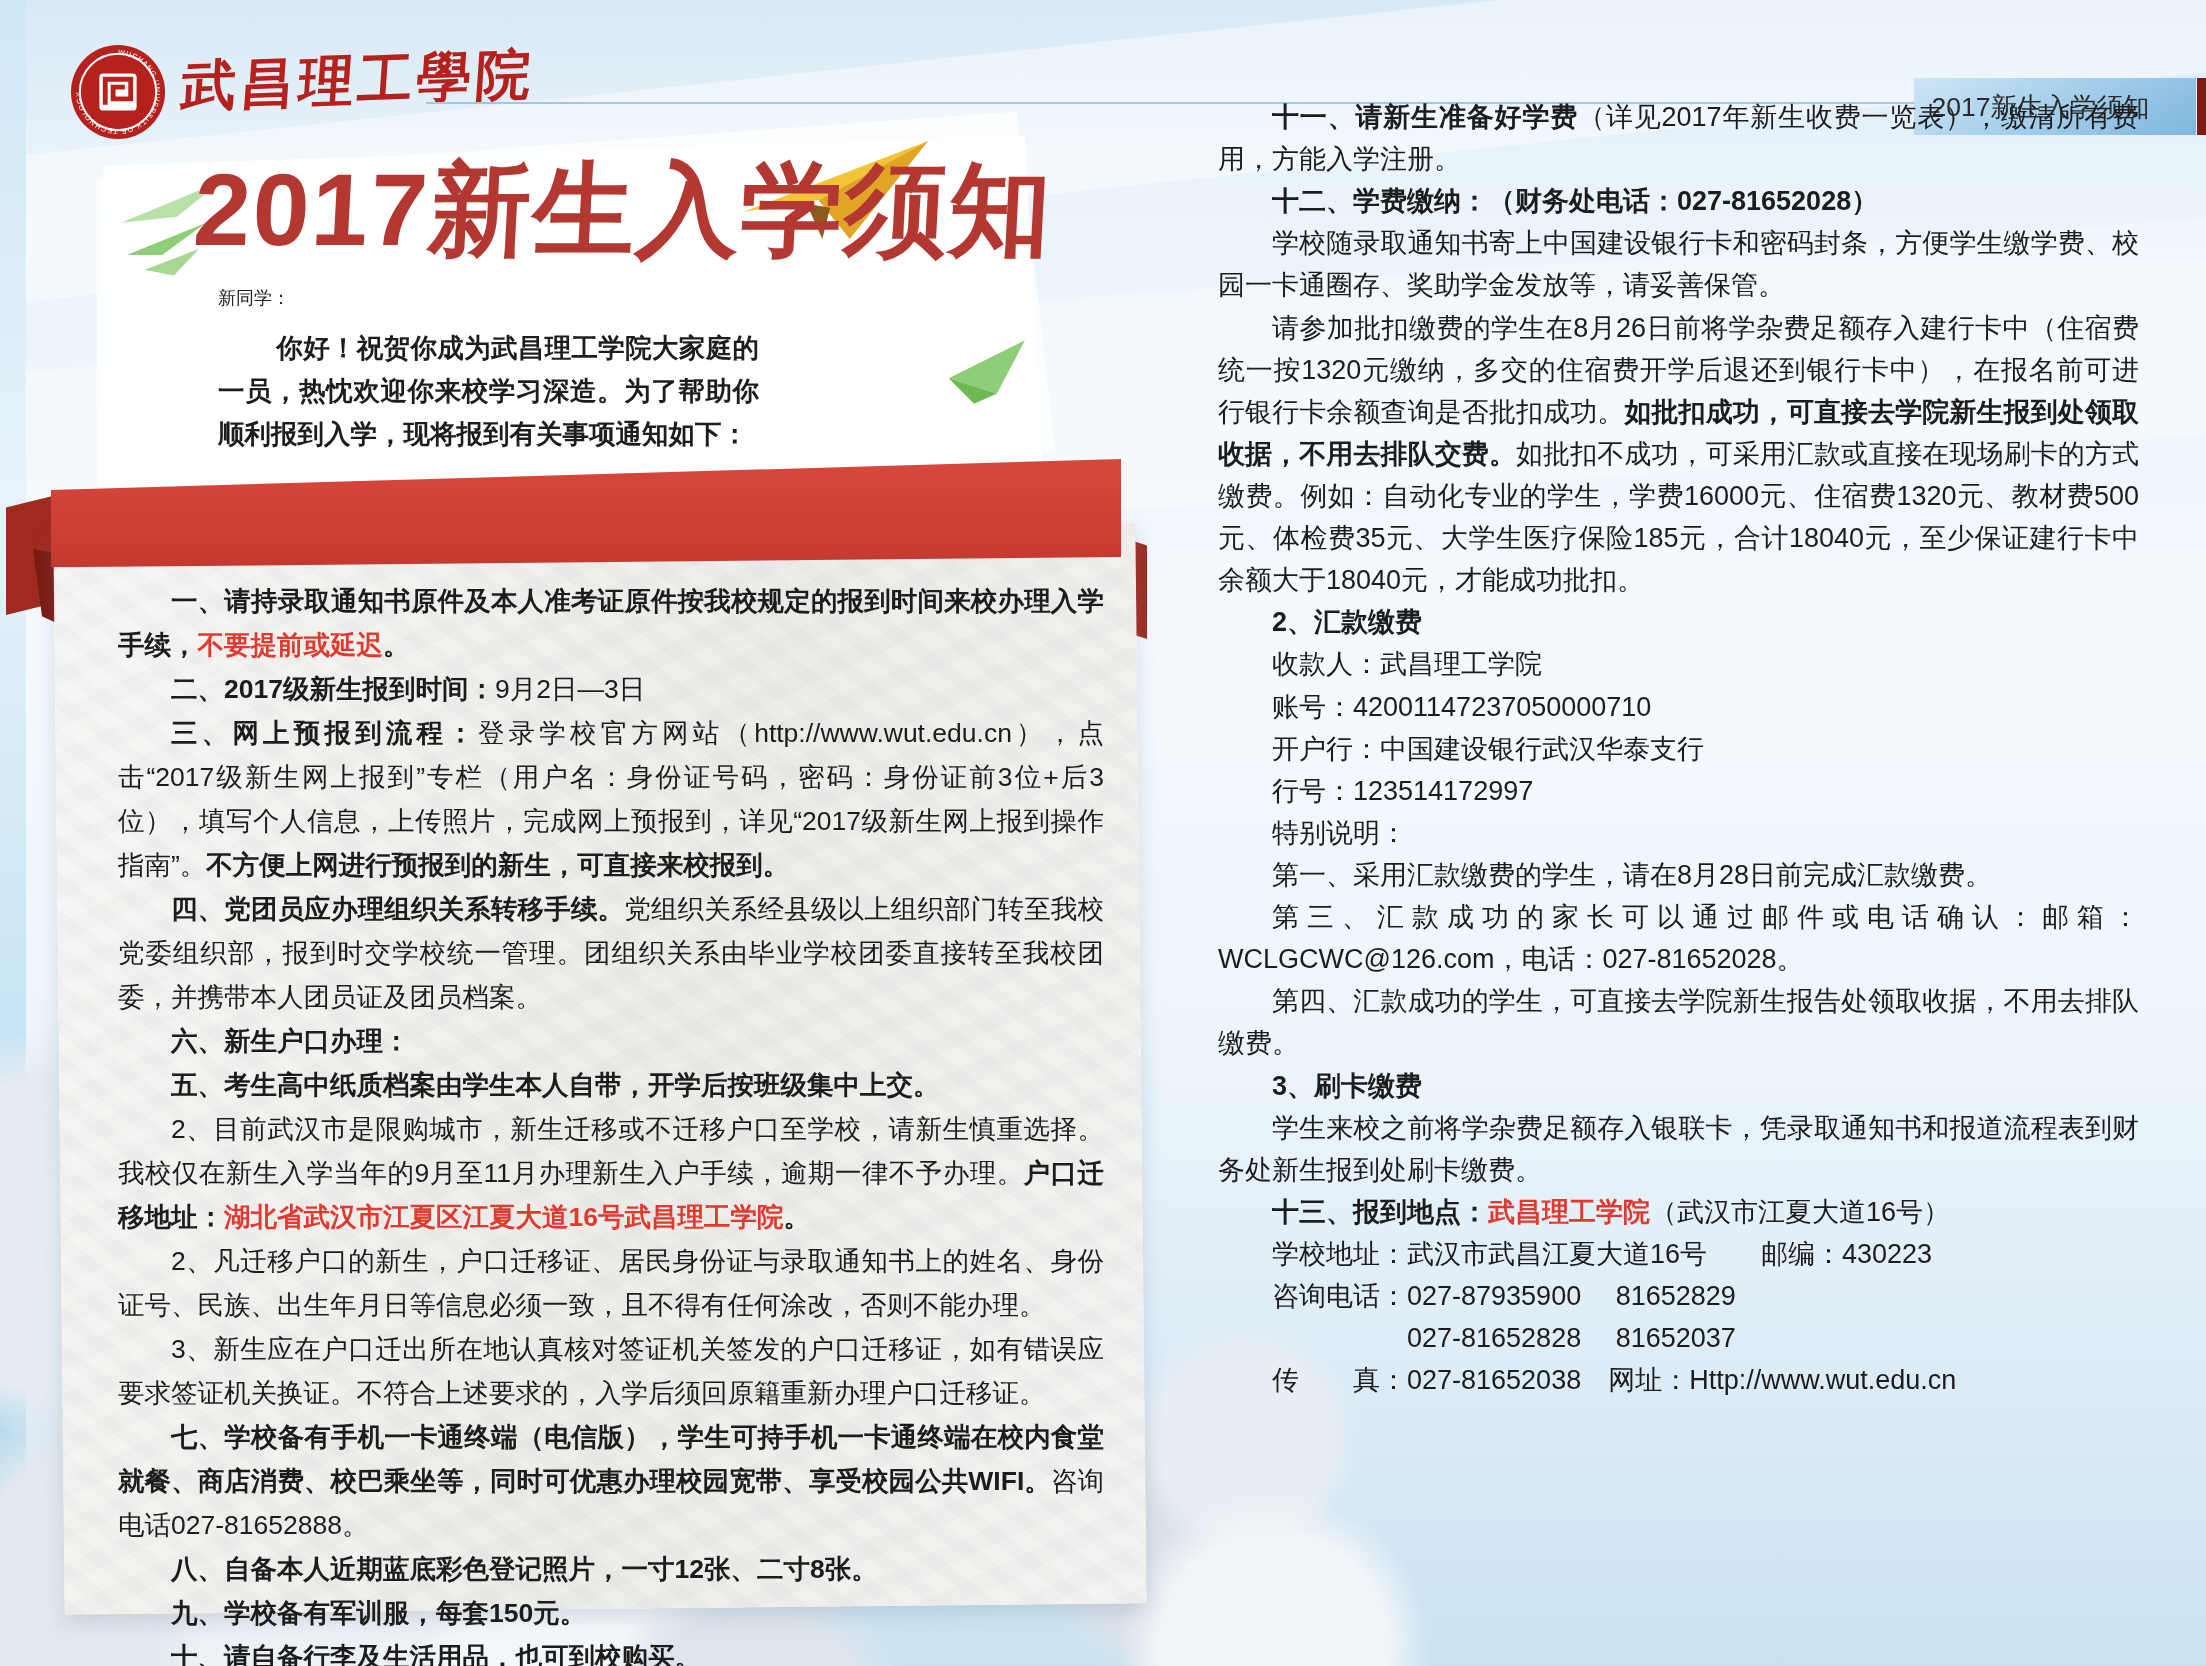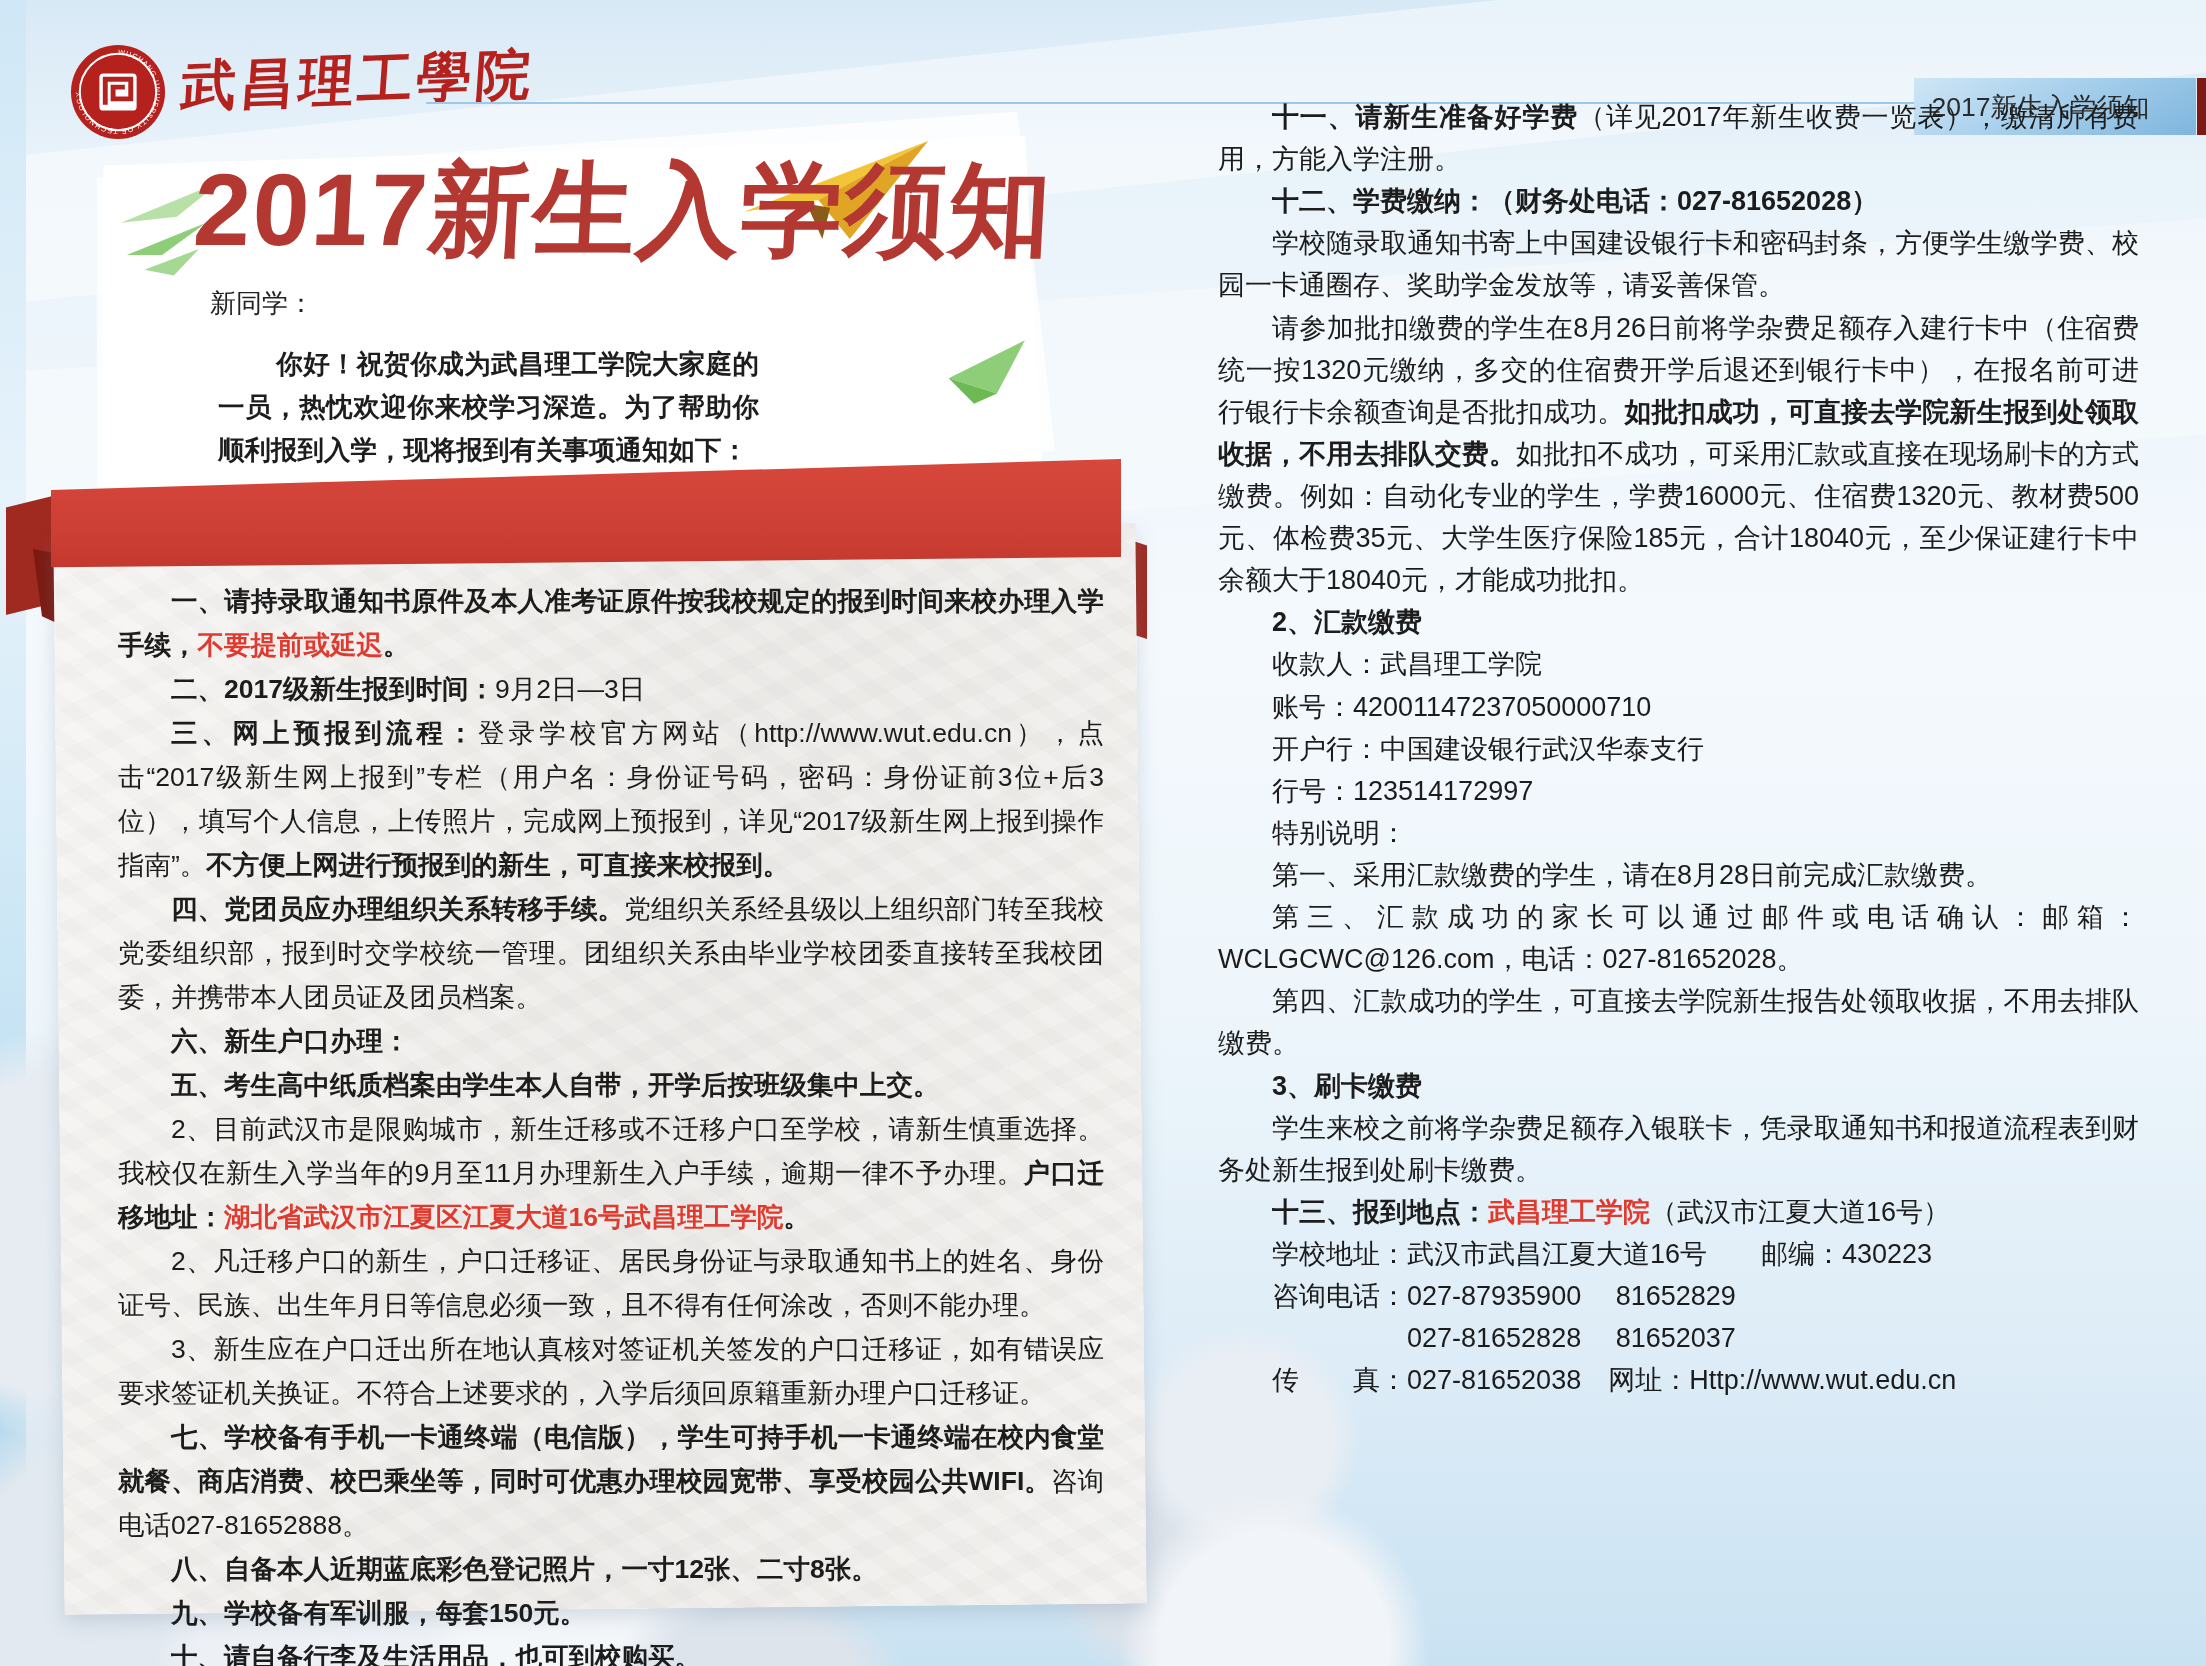--- a/index.html
+++ b/index.html
@@ -24,21 +24,21 @@
   .logo{position:absolute;left:69px;top:43px;width:98px;height:98px;}
   .uname{position:absolute;left:181px;top:43px;width:412px;font-family:"DejaVu Serif","Liberation Serif",serif;
     font-size:55px;font-weight:bold;color:#b5221e;transform:rotate(-2deg) skewX(-6deg);letter-spacing:3.9px;white-space:nowrap;}
   
   .panel1{position:absolute;left:86px;top:137px;width:961px;height:363px;background:rgba(255,255,255,0.75);
     transform:rotate(-3.2deg);clip-path:polygon(2% 4%,98% 0,100% 94%,0 100%);}
   .panel2{position:absolute;left:98px;top:147px;width:941px;height:353px;background:rgba(255,255,255,0.95);
     transform:rotate(-1.4deg);clip-path:polygon(1% 2%,99% 0,100% 96%,0 100%);}
   .main-title{position:absolute;left:194px;top:143px;width:843px;font-size:102px;font-weight:900;
     color:#b23831;letter-spacing:2px;transform:skewX(-3deg);white-space:nowrap;}
-  .salutation{position:absolute;left:210px;top:286px;font-size:26px;color:#222;}
+  .salutation{position:absolute;left:218px;top:286px;font-size:18px;color:#222;}
   .greet-body{position:absolute;left:218px;top:327px;width:541px;font-size:26.5px;line-height:1.62;
     color:#1d1d1d;font-weight:600;text-indent:2.2em;text-align:justify;}
   
   .plane{position:absolute;}
   
   .ribbon-main{position:absolute;left:51px;top:459px;width:1070px;height:129px;z-index:3;
     background:linear-gradient(180deg,#d7473c 0%,#cc3f34 55%,#bf352b 100%);
     clip-path:polygon(0 24%,100% 0,100% 76%,0 84%);}
   .flap{position:absolute;background:#a02a20;z-index:1;}
   .flap-l{left:5.9px;top:490px;width:71px;height:125px;clip-path:polygon(0 14%,100% 0,100% 86%,0 100%);}
@@ -113,21 +113,21 @@
     <polygon points="18,62 55,48 38,66" fill="#a5d892"></polygon>
   </svg>
   <svg class="plane" style="left:936px;top:323px;z-index:3;" width="127" height="98" viewBox="0 0 100 70">
     <polygon points="10,40 70,10 48,52" fill="#8fce78"></polygon>
     <polygon points="10,40 48,52 30,60" fill="#6db954"></polygon>
   </svg>
 
   <div class="main-title" style="z-index:3;">2017新生入学须知</div>
 
   <div class="salutation" style="z-index:3;">新同学：</div>
-  <div class="greet-body" style="z-index:3;margin-top:16px;">你好！祝贺你成为武昌理工学院大家庭的一员，热忱欢迎你来校学习深造。为了帮助你顺利报到入学，现将报到有关事项通知如下：</div>
+  <div class="greet-body" style="z-index:3;">你好！祝贺你成为武昌理工学院大家庭的一员，热忱欢迎你来校学习深造。为了帮助你顺利报到入学，现将报到有关事项通知如下：</div>
 
   <div class="flap flap-l"></div>
   <div class="flap flap-l2"></div>
   <div class="flap flap-r"></div>
   <div class="paper"></div>
   <div class="ribbon-main"></div>
 
   <div class="paper-text">
       <p class="para"><span class="b">一、请持录取通知书原件及本人准考证原件按我校规定的报到时间来校办理入学手续，</span><span class="b r">不要提前或延迟</span><span class="b">。</span></p>
       <p class="para"><span class="b">二、2017级新生报到时间：</span><span>9月2日—3日</span></p>

